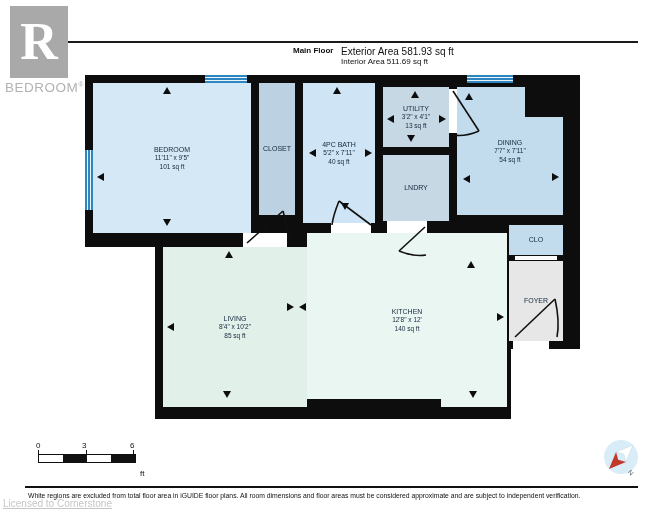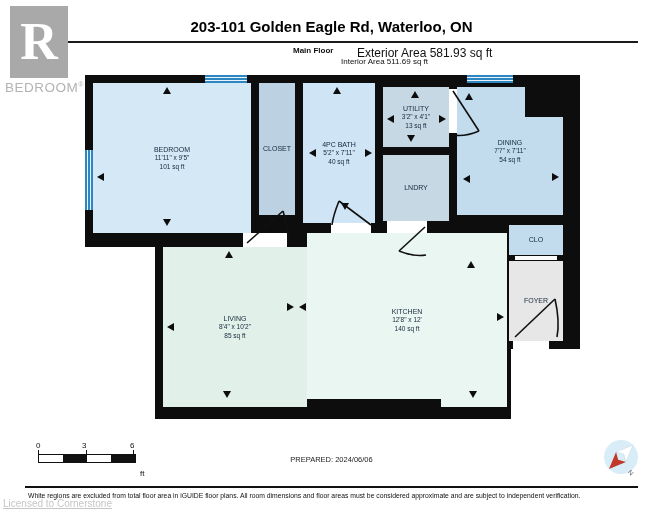--- a/index.html
+++ b/index.html
@@ -9,21 +9,21 @@
   
   .hdr-line{position:absolute;left:30px;top:41px;width:608px;height:2px;background:#1a1a1a;z-index:1;}
   .logo-box{position:absolute;left:10px;top:6px;width:58px;height:72px;background:#a9a9a9;z-index:2;
             display:flex;align-items:center;justify-content:center;}
   .logo-box span{font-family:"Liberation Serif",serif;font-weight:bold;font-size:52px;color:#fff;line-height:1;}
   .logo-word{position:absolute;left:5px;top:80px;font-size:13.5px;color:#b3b3b3;letter-spacing:.5px;z-index:2;}
   .logo-word sup{font-size:7px;}
   .page-title{position:absolute;left:0;top:18px;width:100%;text-align:center;
               font-size:15px;font-weight:bold;color:#000;z-index:2;}
   .floor-label{position:absolute;left:293px;top:46px;font-size:8px;font-weight:bold;text-align:center;}
-  .area-ext{position:absolute;left:341px;top:46px;font-size:12px;margin-left:16px;}
+  .area-ext{position:absolute;left:341px;top:46px;font-size:10px;}
   .area-int{position:absolute;left:341px;top:57px;font-size:8px;}
 
   
   #plan{position:absolute;left:85px;top:75px;width:495px;height:350px;}
   .wall{position:absolute;background:#0d0d0d;}
   .w-top{left:0;top:0;width:495px;height:172px;z-index:1;}
   .w-bottom{left:70px;top:166px;width:356px;height:178px;z-index:1;}
   .w-foyerbg{left:416px;top:140px;width:79px;height:134px;z-index:1;}
   .w-corner{left:440px;top:0;width:55px;height:42px;z-index:3;}
   .w-jut{left:222px;top:324px;width:134px;height:10px;z-index:3;}
@@ -86,21 +86,20 @@
 
 <div id="app">
 
   <div class="hdr-line"></div>
   <div class="logo-box">
     <span>R</span>
   </div>
   <div class="logo-word">
     <span>BEDROOM</span><sup>®</sup>
   </div>
-  <div class="page-title">203-101 Golden Eagle Rd, Waterloo, ON</div>
   <div class="floor-label">Main Floor</div>
   <div class="area-ext">Exterior Area 581.93 sq ft</div>
   <div class="area-int">Interior Area 511.69 sq ft</div>
 
   <div id="plan">
     <div class="wall w-top"></div>
     <div class="wall w-bottom"></div>
     <div class="wall w-foyerbg"></div>
 
     <div class="room bedroom">
@@ -228,21 +227,20 @@
     <span class="tick" style="left:95px"></span>
     <span class="bar">
         <i class="seg-w"></i>
         <i class="seg-b"></i>
         <i class="seg-w"></i>
         <i class="seg-b"></i>
       </span>
     <span class="unit">ft</span>
   </div>
 
-  <div class="prepared">PREPARED: 2024/06/06</div>
 
   <div class="compass">
     <svg width="38" height="38" viewBox="0 0 38 38">
       <circle cx="19" cy="19" r="17" fill="#d8edf7"></circle>
       <g transform="rotate(45 19 19)">
         <polygon points="19,2 26,19 19,15 12,19" fill="#ffffff" stroke="#c7d6de" stroke-width="0.5"></polygon>
         <polygon points="19,36 26,19 19,23 12,19" fill="#c0392b"></polygon>
       </g>
       <text x="27" y="35" font-size="6.5" fill="#555" transform="rotate(45 27 33)">N</text>
     </svg>

